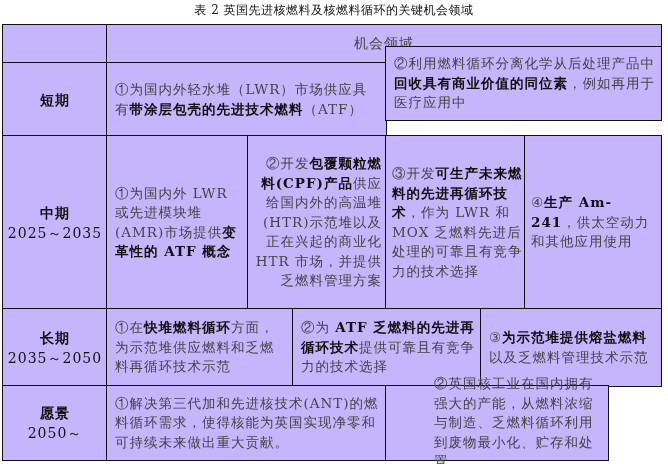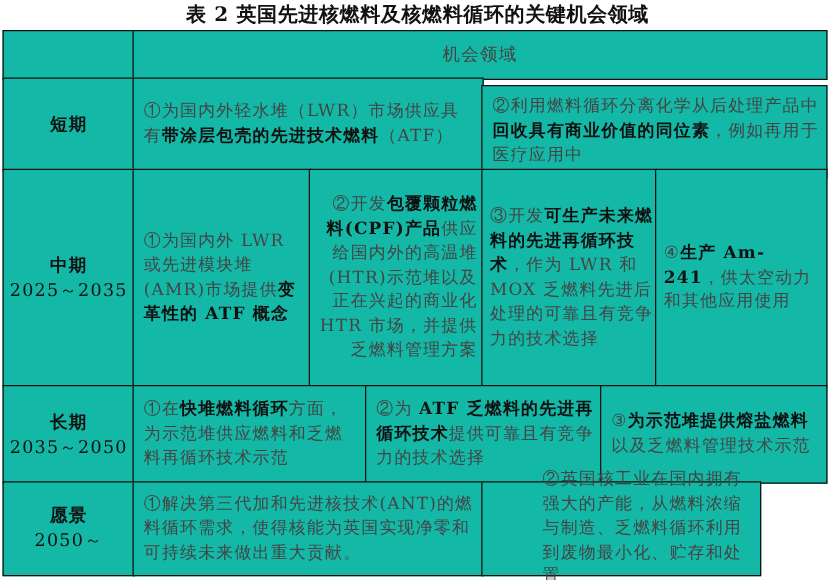--- a/index.html
+++ b/index.html
@@ -1,21 +1,21 @@
 <!DOCTYPE html>
 <html><head>
 <meta charset="utf-8">
 <style>
   html, body { margin: 0; padding: 0; background: #ffffff; }
   body { width: 668px; height: 464px; position: relative; overflow: hidden;
          font-family: "DejaVu Serif", "Liberation Serif", serif; color: #333; }
   .title { position: absolute; left: 0; top: 2px; width: 668px; text-align: center;
-           font-size: 16px; font-weight: bold; color: #111; letter-spacing: 0.5px; }
+           font-size: 12px; font-weight: normal; color: #111; letter-spacing: 0.5px; }
   .cell { position: absolute; border: 1.5px solid #111; box-sizing: border-box;
-          background: #14b8a6; display: flex; align-items: center; }
+          background: #c4b5fd; display: flex; align-items: center; }
   .cell.center { justify-content: center; text-align: center; }
   .txt { font-size: 13.5px; line-height: 19.5px; color: #444; padding: 0 6px 0 8px; letter-spacing: 1px; }
   .txt b { color: #111; font-weight: bold; }
   .period { font-size: 14px; line-height: 20px; color: #111; text-align: center; letter-spacing: 1px; }
   .period .name { font-weight: bold; }
   .hdr { font-size: 14px; color: #444; letter-spacing: 1px; }
 </style>
 </head>
 <body>
 
@@ -27,21 +27,21 @@
 </div>
 
 <div class="cell center" style="left:2px;top:62px;width:106px;height:75px;">
   <div class="period">
       <div class="name">短期</div>
     </div>
 </div>
 <div class="cell" style="left:106px;top:62px;width:281px;height:75px;">
   <div class="txt"><span>①为国内外轻水堆（LWR）市场供应具有</span><b>带涂层包壳的先进技术燃料</b><span>（ATF）</span></div>
 </div>
-<div class="cell" style="left:385px;top:68px;width:277px;height:75px;">
+<div class="cell" style="left:385px;top:46px;width:277px;height:75px;">
   <div class="txt"><span>②利用燃料循环分离化学从后处理产品中</span><b>回收具有商业价值的同位素</b><span>，例如再用于医疗应用中</span></div>
 </div>
 
 <div class="cell center" style="left:2px;top:135px;width:106px;height:175px;">
   <div class="period">
       <div class="name">中期</div>
       <div>2025～2035</div>
     </div>
 </div>
 <div class="cell" style="left:106px;top:135px;width:143px;height:175px;">

